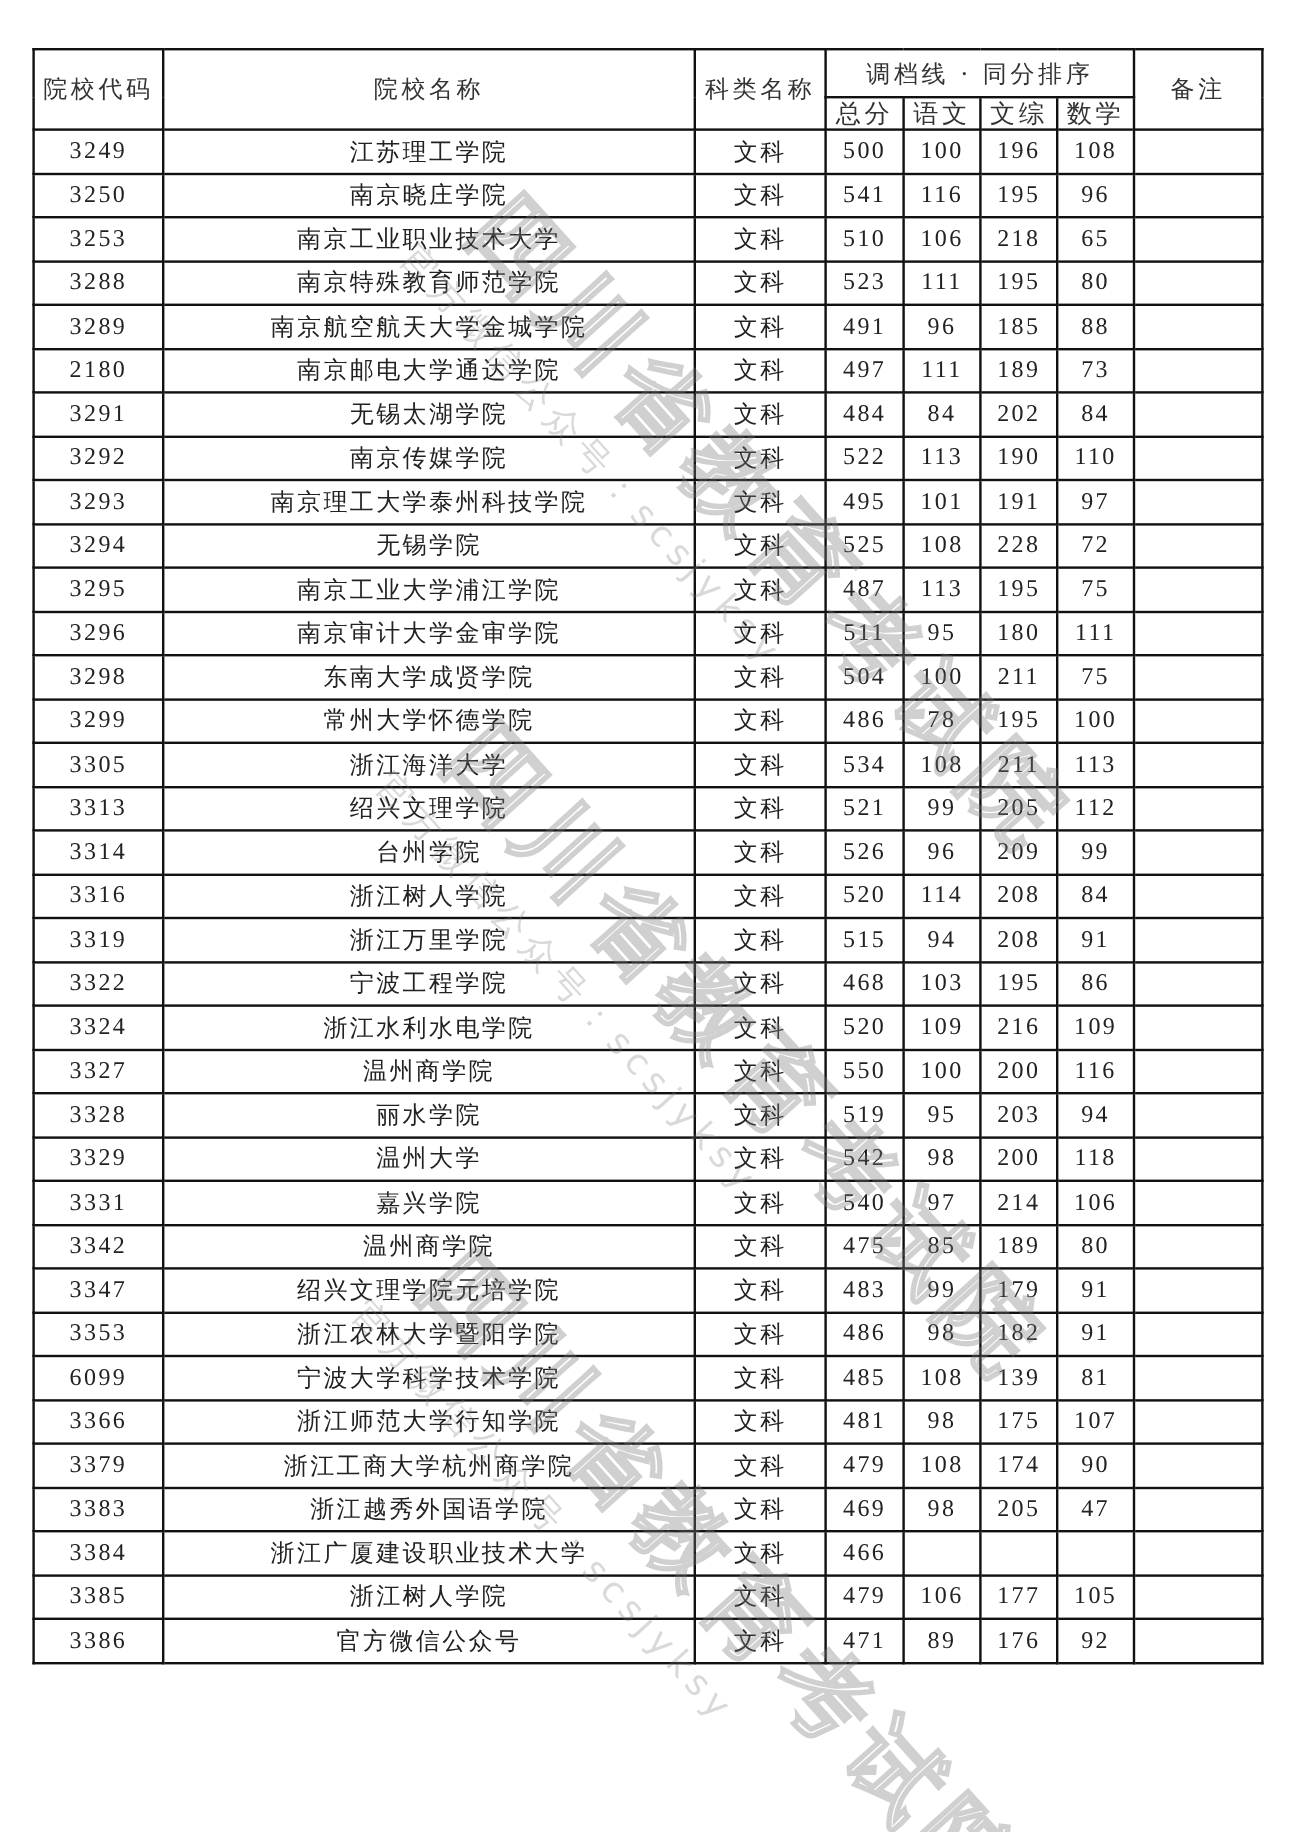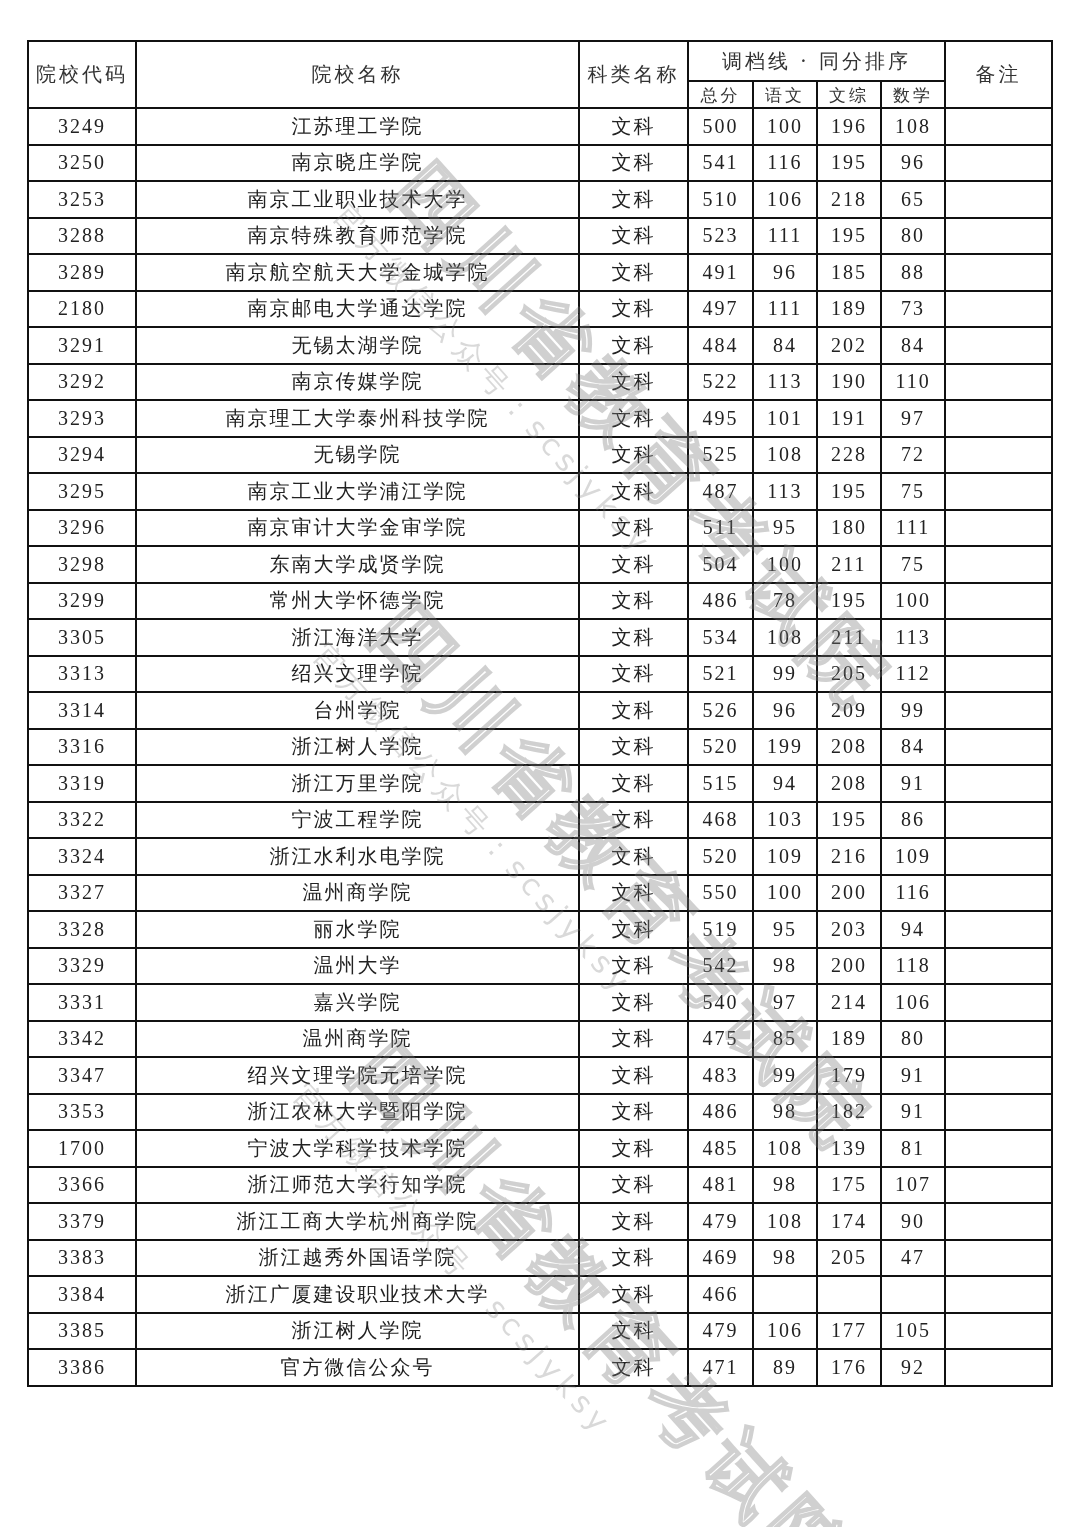--- a/index.html
+++ b/index.html
@@ -11,21 +11,21 @@
     border-collapse: collapse; table-layout: fixed;
     border: 2.5px solid #111;
   }
   table.grid td, table.grid th {
     border: 2px solid #111; padding: 0; font-weight: normal;
     font-size: 20px; letter-spacing: 2px; text-align: center; vertical-align: middle;
     white-space: nowrap; overflow: hidden; color: #222;
   }
   table.grid th { font-size: 20px; letter-spacing: 3px; color: #333; }
   tr.h1 th { height: 38px; }
-  tr.h2 th { height: 25px; font-size: 17px; line-height: 22px; }
+  tr.h2 th { height: 25px; font-size: 21px; line-height: 22px; }
   tbody tr td { height: 34.5px; }
   td.name { text-align: left; padding-left: 5px; letter-spacing: 3px; margin-left: 36px; }
   td.num { font-family: "Liberation Serif", "DejaVu Serif", serif; font-size: 21px; letter-spacing: 1.5px; }
   .watermark {
     position: absolute; pointer-events: none; color: rgba(120,120,120,0.28);
     transform: rotate(48deg); transform-origin: left top; white-space: nowrap;
   }
   .wm-big { font-size: 78px; letter-spacing: 10px; font-family: "DejaVu Sans", sans-serif; font-weight: bold;
             -webkit-text-stroke: 2px rgba(120,120,120,0.35); color: transparent; }
   .wm-small { font-size: 30px; letter-spacing: 6px; font-family: "DejaVu Sans", sans-serif; }
@@ -239,21 +239,21 @@
           <td class="num">96</td>
           <td class="num">209</td>
           <td class="num">99</td>
           <td></td>
         </tr>
         <tr>
           <td class="num">3316</td>
           <td class="name">浙江树人学院</td>
           <td>文科</td>
           <td class="num">520</td>
-          <td class="num">199</td>
+          <td class="num">114</td>
           <td class="num">208</td>
           <td class="num">84</td>
           <td></td>
         </tr>
         <tr>
           <td class="num">3319</td>
           <td class="name">浙江万里学院</td>
           <td>文科</td>
           <td class="num">515</td>
           <td class="num">94</td>
@@ -345,21 +345,21 @@
           <td class="num">3353</td>
           <td class="name">浙江农林大学暨阳学院</td>
           <td>文科</td>
           <td class="num">486</td>
           <td class="num">98</td>
           <td class="num">182</td>
           <td class="num">91</td>
           <td></td>
         </tr>
         <tr>
-          <td class="num">1700</td>
+          <td class="num">6099</td>
           <td class="name">宁波大学科学技术学院</td>
           <td>文科</td>
           <td class="num">485</td>
           <td class="num">108</td>
           <td class="num">139</td>
           <td class="num">81</td>
           <td></td>
         </tr>
         <tr>
           <td class="num">3366</td>

